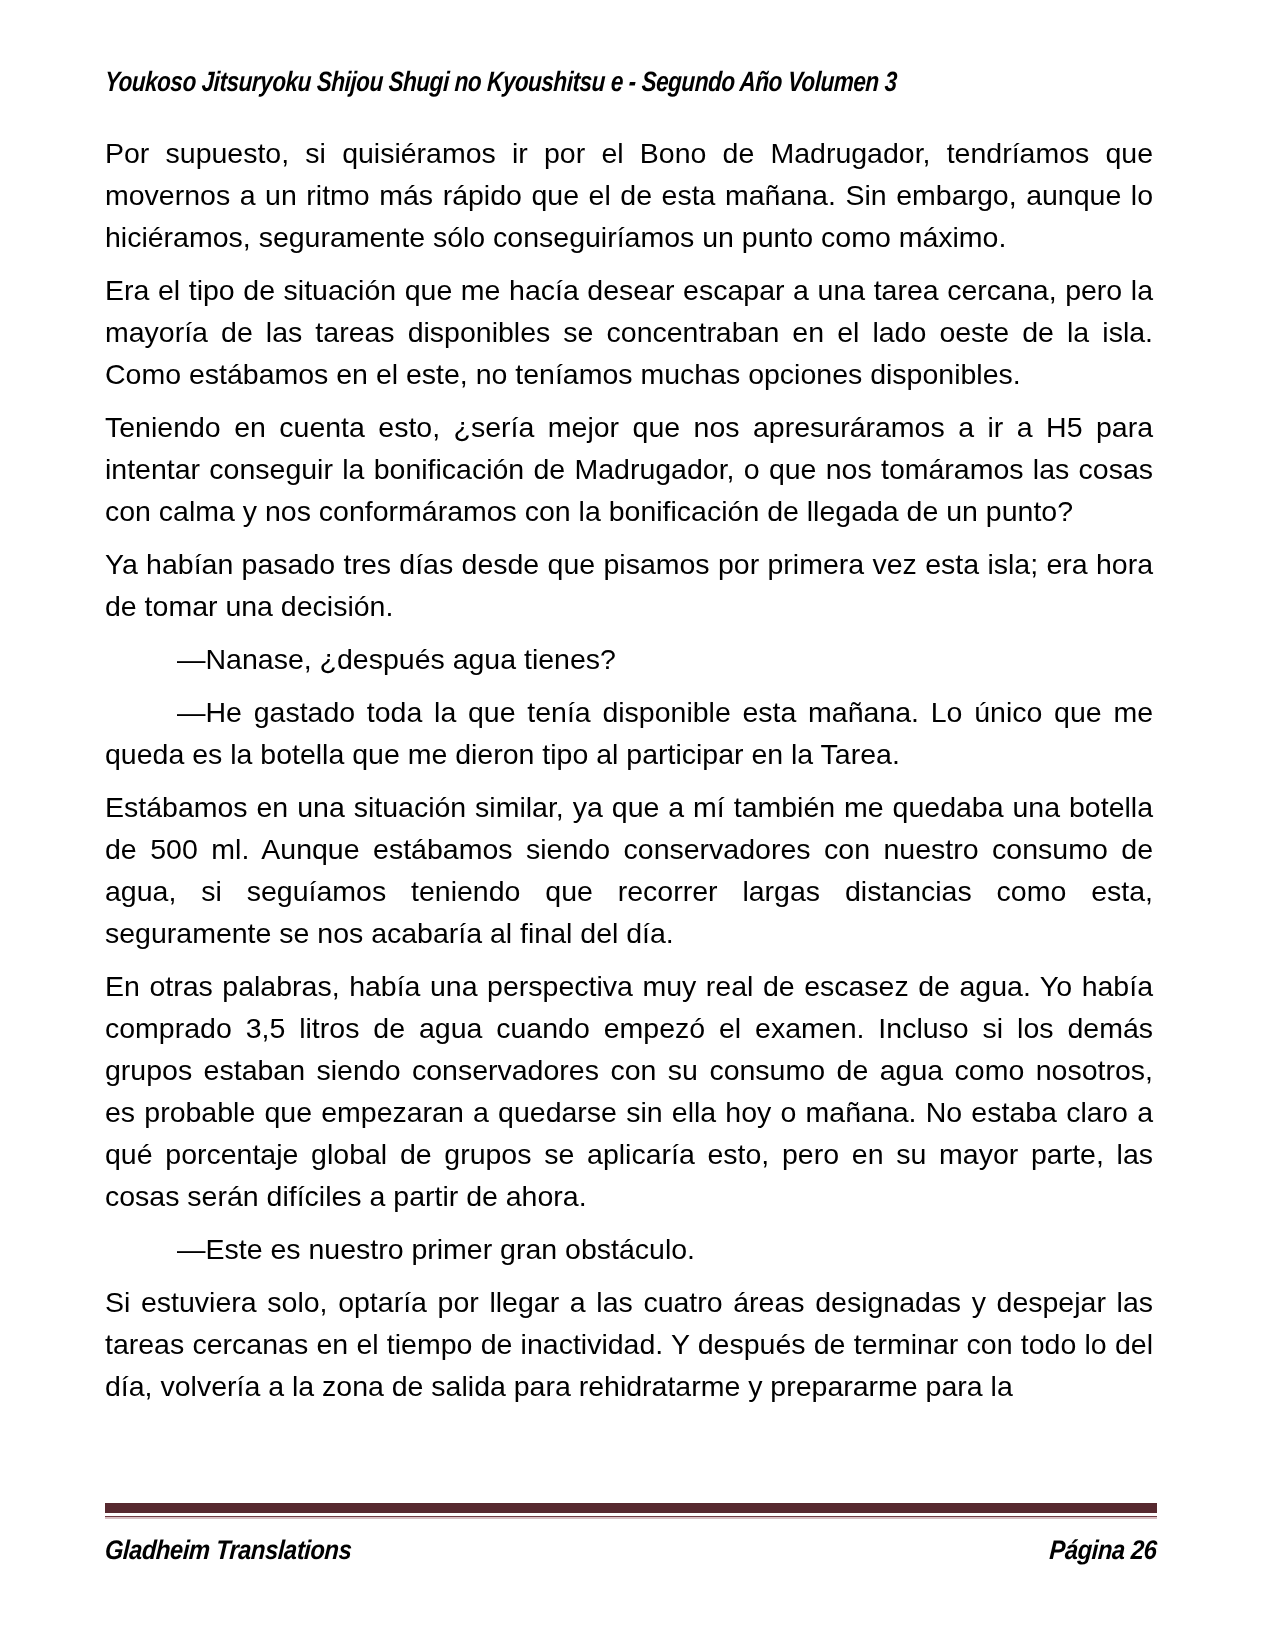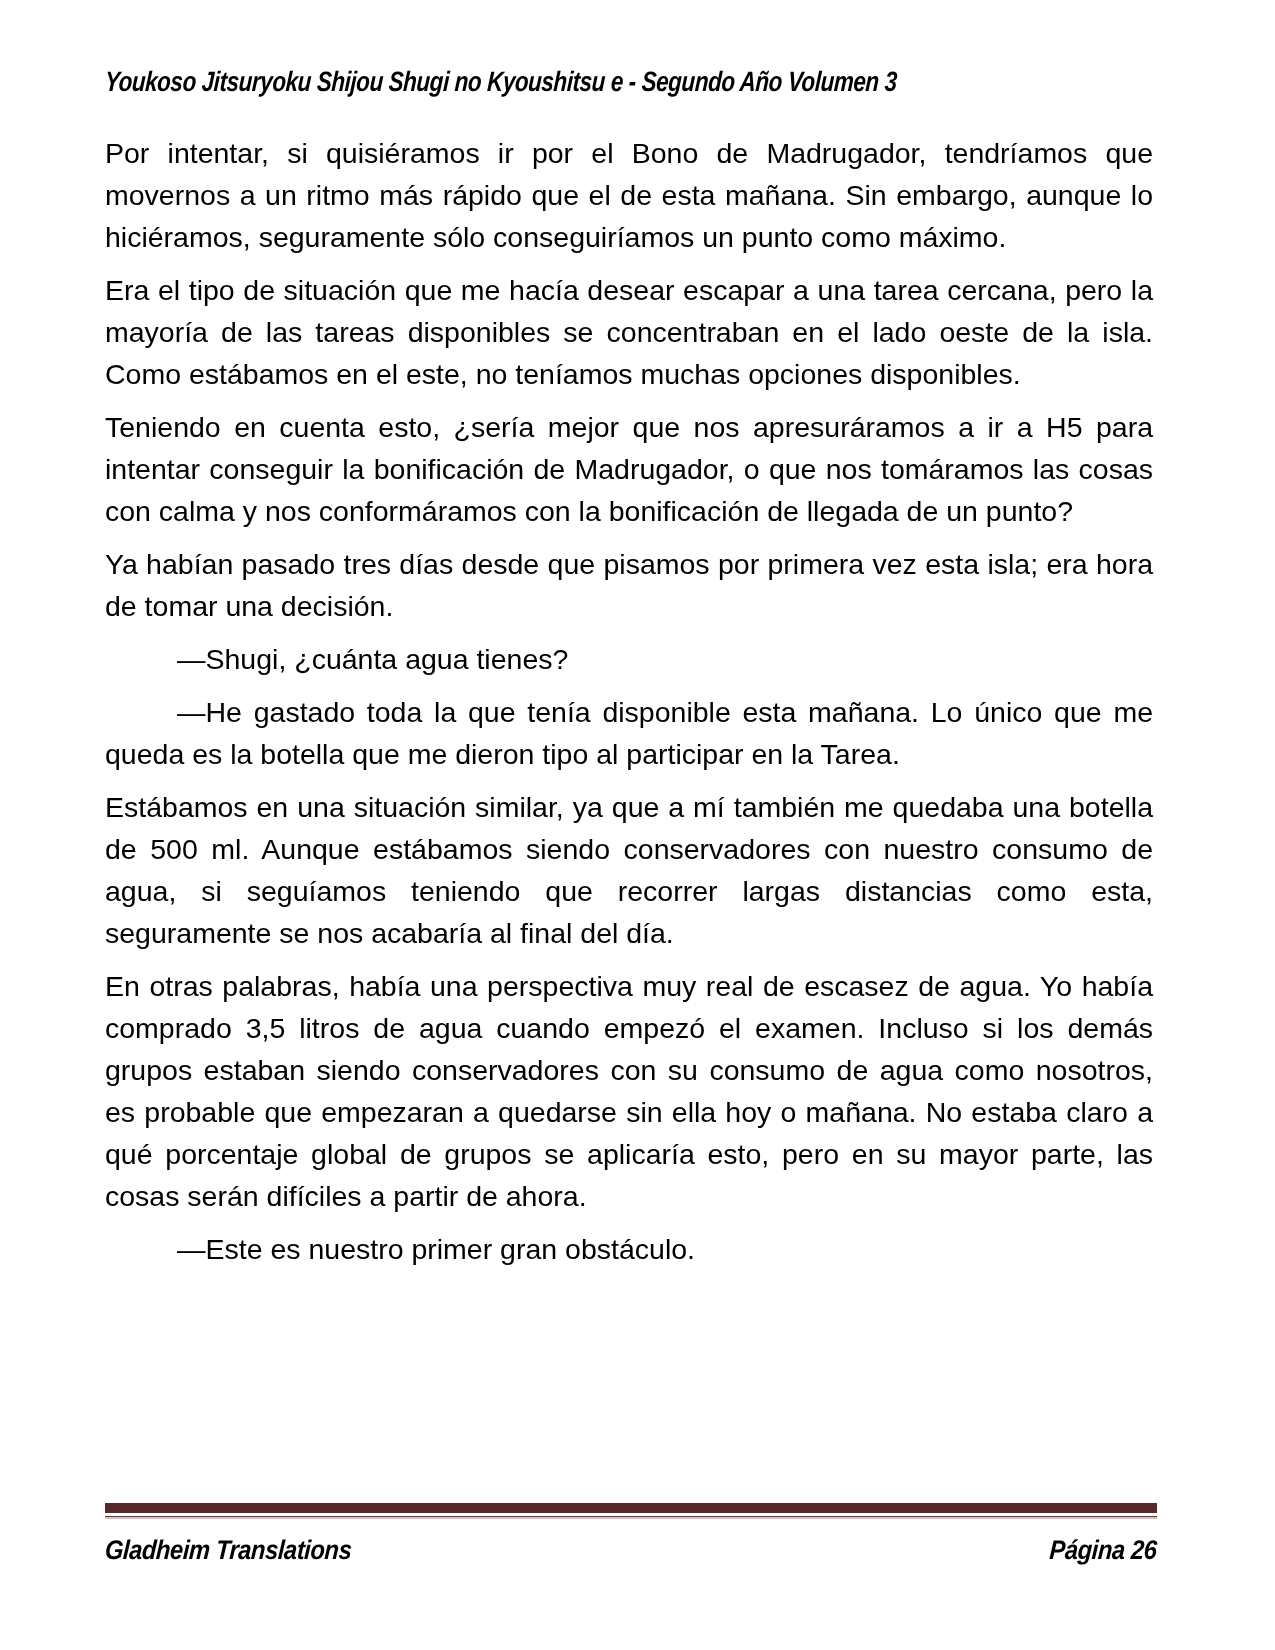--- a/index.html
+++ b/index.html
@@ -81,29 +81,30 @@
 </head>
 <body>
 
 <div class="page">
 
   <div class="doc-header">
     <span class="title-text">Youkoso Jitsuryoku Shijou Shugi no Kyoushitsu e - Segundo Año Volumen 3</span>
   </div>
 
   <div class="doc-body">
-    <p class="para">Por intentar, si quisiéramos ir por el Bono de Madrugador, tendríamos que movernos a un ritmo más rápido que el de esta mañana. Sin embargo, aunque lo hiciéramos, seguramente sólo conseguiríamos un punto como máximo.</p>
+    <p class="para">Por supuesto, si quisiéramos ir por el Bono de Madrugador, tendríamos que movernos a un ritmo más rápido que el de esta mañana. Sin embargo, aunque lo hiciéramos, seguramente sólo conseguiríamos un punto como máximo.</p>
     <p class="para">Era el tipo de situación que me hacía desear escapar a una tarea cercana, pero la mayoría de las tareas disponibles se concentraban en el lado oeste de la isla. Como estábamos en el este, no teníamos muchas opciones disponibles.</p>
     <p class="para">Teniendo en cuenta esto, ¿sería mejor que nos apresuráramos a ir a H5 para intentar conseguir la bonificación de Madrugador, o que nos tomáramos las cosas con calma y nos conformáramos con la bonificación de llegada de un punto?</p>
     <p class="para">Ya habían pasado tres días desde que pisamos por primera vez esta isla; era hora de tomar una decisión.</p>
-    <p class="para dialogue">—Shugi, ¿cuánta agua tienes?</p>
+    <p class="para dialogue">—Nanase, ¿después agua tienes?</p>
     <p class="para dialogue">—He gastado toda la que tenía disponible esta mañana. Lo único que me queda es la botella que me dieron tipo al participar en la Tarea.</p>
     <p class="para">Estábamos en una situación similar, ya que a mí también me quedaba una botella de 500 ml. Aunque estábamos siendo conservadores con nuestro consumo de agua, si seguíamos teniendo que recorrer largas distancias como esta, seguramente se nos acabaría al final del día.</p>
     <p class="para">En otras palabras, había una perspectiva muy real de escasez de agua. Yo había comprado 3,5 litros de agua cuando empezó el examen. Incluso si los demás grupos estaban siendo conservadores con su consumo de agua como nosotros, es probable que empezaran a quedarse sin ella hoy o mañana. No estaba claro a qué porcentaje global de grupos se aplicaría esto, pero en su mayor parte, las cosas serán difíciles a partir de ahora.</p>
     <p class="para dialogue">—Este es nuestro primer gran obstáculo.</p>
+    <p class="para">Si estuviera solo, optaría por llegar a las cuatro áreas designadas y despejar las tareas cercanas en el tiempo de inactividad. Y después de terminar con todo lo del día, volvería a la zona de salida para rehidratarme y prepararme para la</p>
   </div>
 
   <div class="doc-footer">
     <div class="footer-rule">
       <div class="rule-thick"></div>
       <div class="rule-gap"></div>
       <div class="rule-thin"></div>
     </div>
     <div class="footer-row">
       <span class="footer-text left-side">Gladheim Translations</span>

